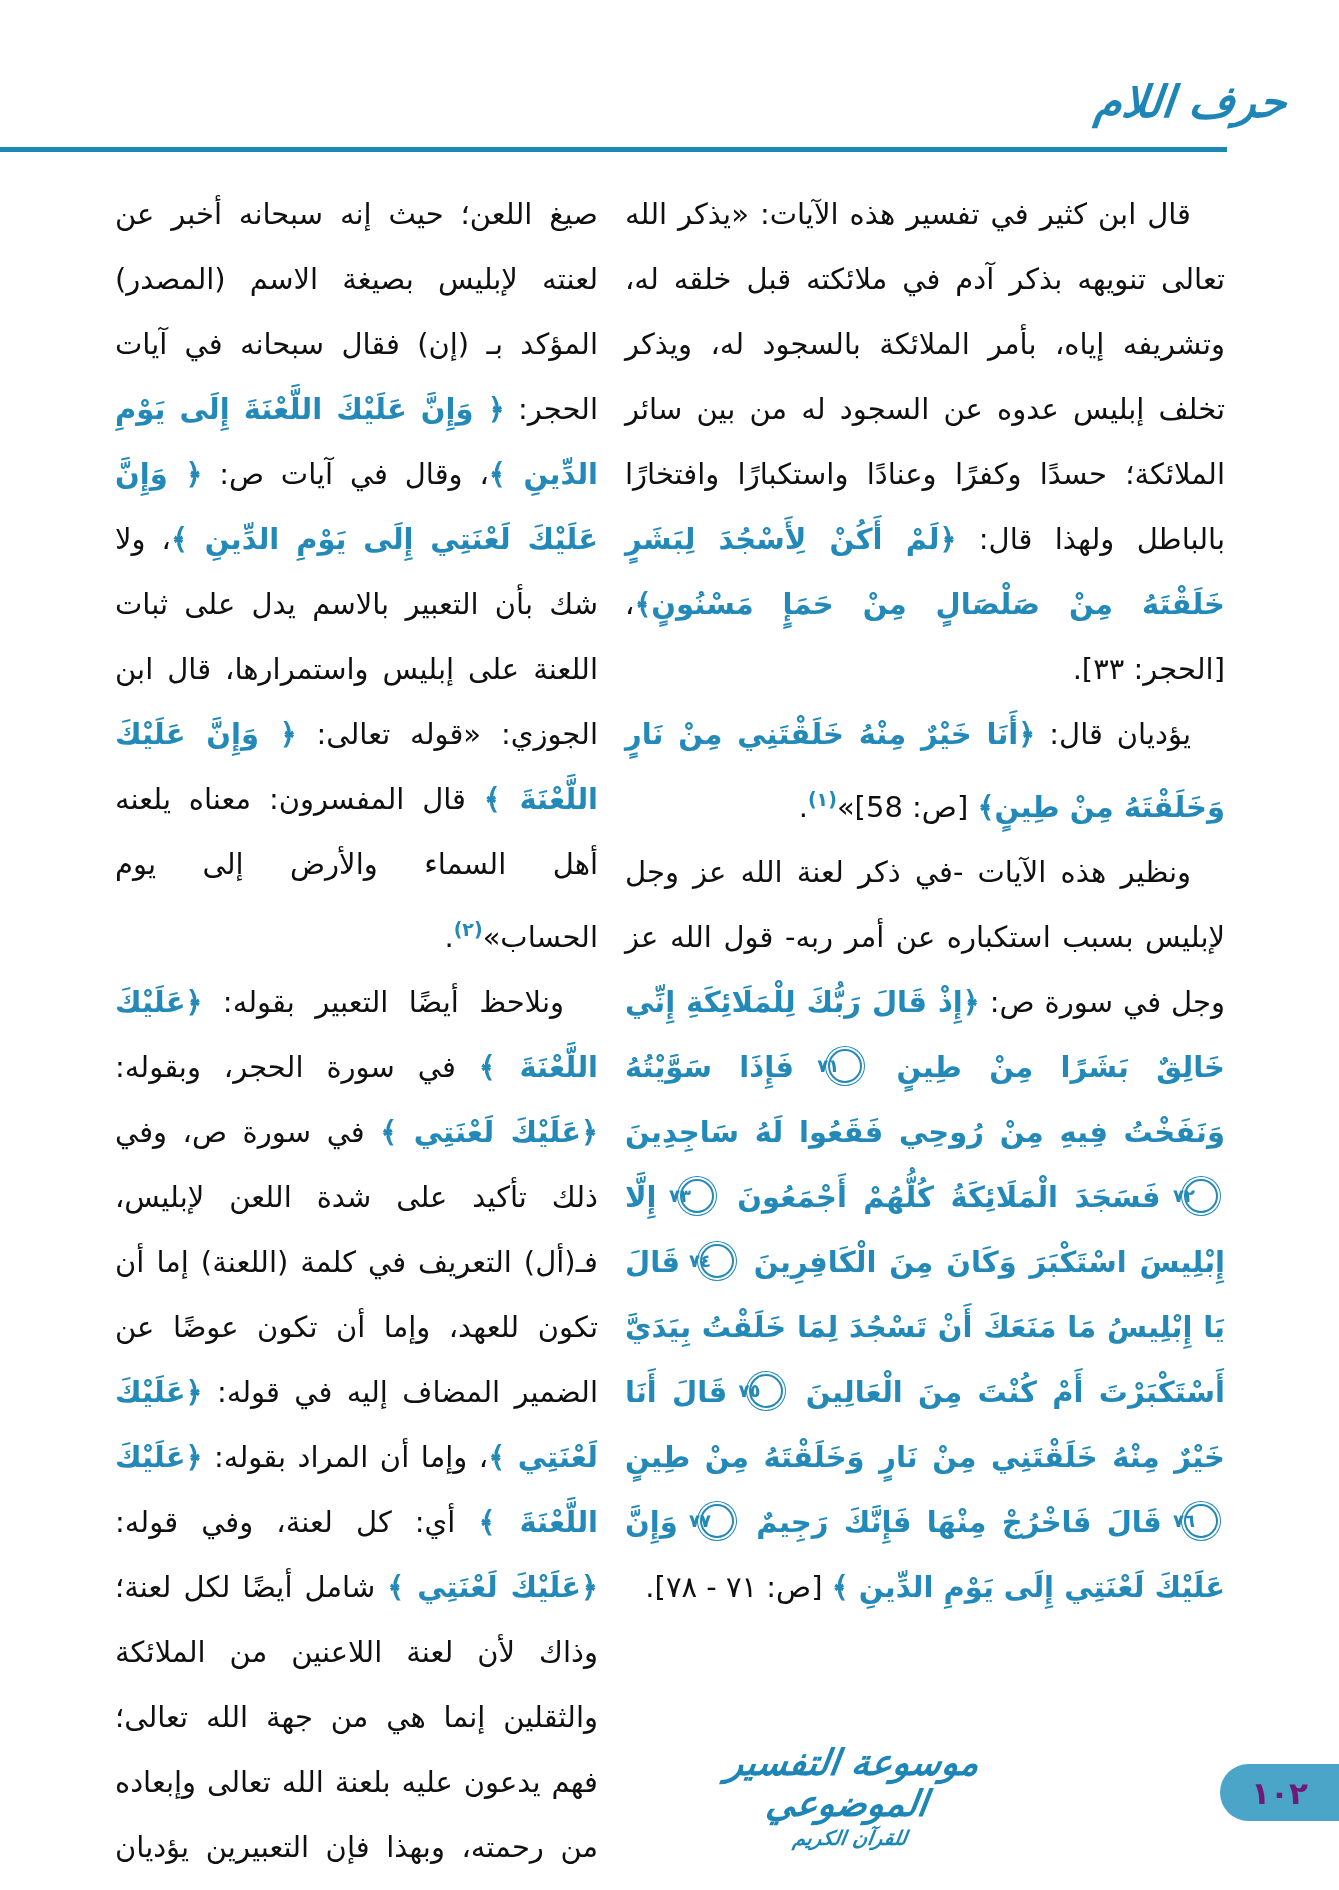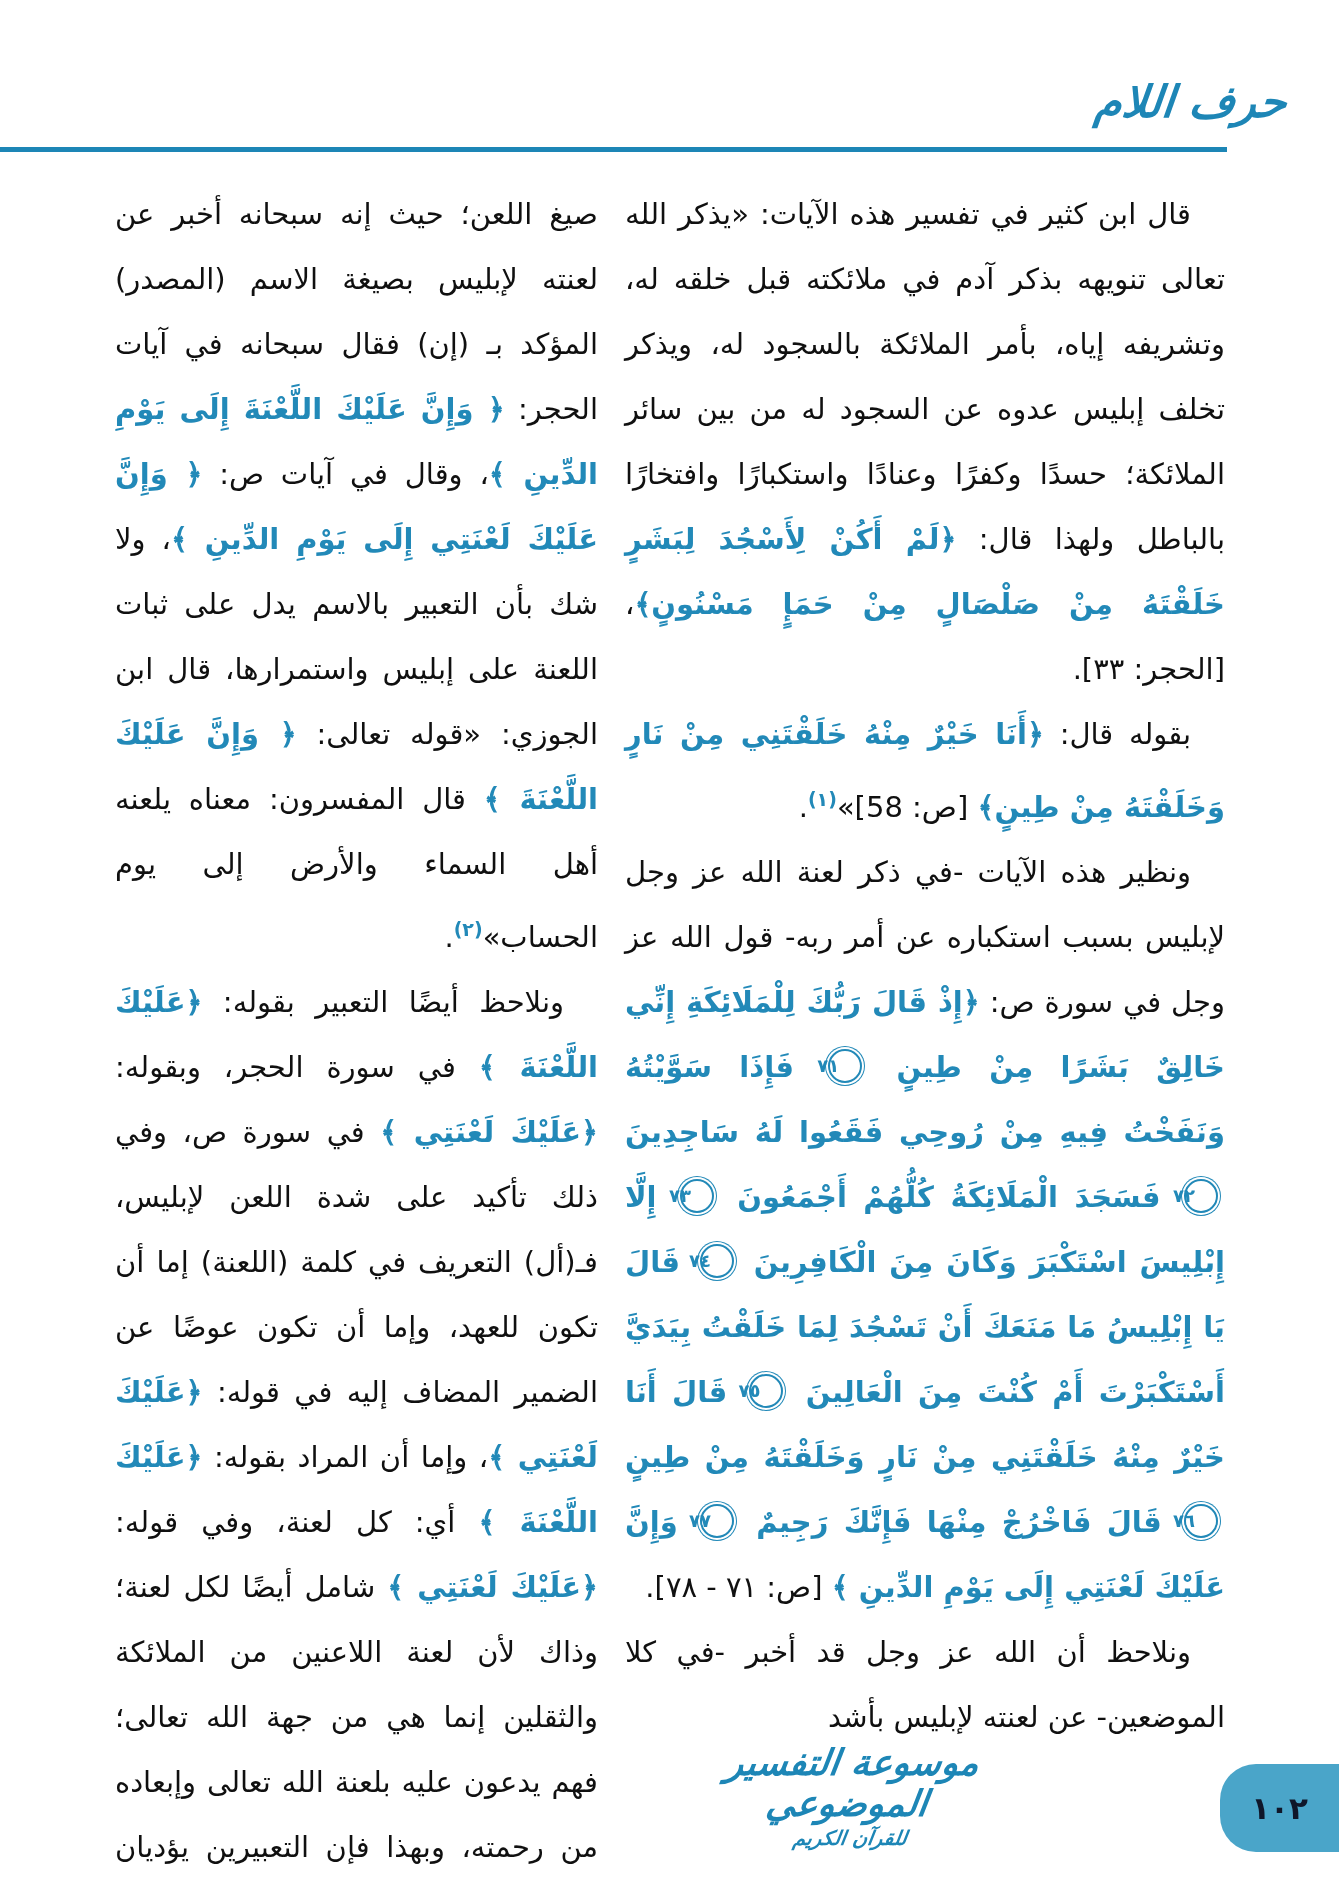--- a/index.html
+++ b/index.html
@@ -51,39 +51,38 @@
     color:var(--quran);font-size:19px;vertical-align:super;font-weight:bold;
   }
   
   .logo{
     position:absolute;top:1742px;left:655px;width:390px;text-align:center;
     color:var(--accent);font-weight:bold;font-style:italic;
   }
   .logo .l1{font-size:36px;transform:skewX(-8deg);letter-spacing:-1px;}
   .logo .l2{font-size:20px;margin-top:2px;transform:skewX(-8deg);}
   .page-badge{
-    position:absolute;top:1764px;right:0;width:119px;height:88px;
+    position:absolute;top:1764px;right:0;width:119px;height:57px;
     background:var(--badge);border-radius:36px 0 0 36px;
     display:flex;align-items:center;justify-content:center;
-    color:#0f172a;font-size:31px;font-weight:bold;letter-spacing:4px;
+    color:#701a75;font-size:31px;font-weight:bold;letter-spacing:4px;
   }
 </style>
 </head>
 <body>
 
 <div class="header-title">حرف اللام</div>
 <div class="header-rule"></div>
 
 <main class="columns">
   <section class="col col-right">
     <div class="col-body" id="col-right-body">
         <p class="para indent"><span class="body-text">قال ابن كثير في تفسير هذه الآيات: «يذكر الله تعالى تنويهه بذكر آدم في ملائكته قبل خلقه له، وتشريفه إياه، بأمر الملائكة بالسجود له، ويذكر تخلف إبليس عدوه عن السجود له من بين سائر الملائكة؛ حسدًا وكفرًا وعنادًا واستكبارًا وافتخارًا بالباطل ولهذا قال: </span><span class="quran">﴿لَمْ أَكُنْ لِأَسْجُدَ لِبَشَرٍ خَلَقْتَهُ مِنْ صَلْصَالٍ مِنْ حَمَإٍ مَسْنُونٍ﴾</span><span class="body-text">، [الحجر: ٣٣].</span></p>
-        <p class="para indent"><span class="body-text">بقوله قال: </span><span class="quran">﴿أَنَا خَيْرٌ مِنْهُ خَلَقْتَنِي مِنْ نَارٍ وَخَلَقْتَهُ مِنْ طِينٍ﴾</span><span class="body-text"> [ص: 58]»</span><span class="fnmark">(١)</span><span class="body-text">.</span></p>
+        <p class="para indent"><span class="body-text">يؤديان قال: </span><span class="quran">﴿أَنَا خَيْرٌ مِنْهُ خَلَقْتَنِي مِنْ نَارٍ وَخَلَقْتَهُ مِنْ طِينٍ﴾</span><span class="body-text"> [ص: 58]»</span><span class="fnmark">(١)</span><span class="body-text">.</span></p>
         <p class="para indent"><span class="body-text">ونظير هذه الآيات -في ذكر لعنة الله عز وجل لإبليس بسبب استكباره عن أمر ربه- قول الله عز وجل في سورة ص: </span><span class="quran">﴿إِذْ قَالَ رَبُّكَ لِلْمَلَائِكَةِ إِنِّي خَالِقٌ بَشَرًا مِنْ طِينٍ </span><span class="medallion">٧١</span><span class="quran"> فَإِذَا سَوَّيْتُهُ وَنَفَخْتُ فِيهِ مِنْ رُوحِي فَقَعُوا لَهُ سَاجِدِينَ </span><span class="medallion">٧٢</span><span class="quran"> فَسَجَدَ الْمَلَائِكَةُ كُلُّهُمْ أَجْمَعُونَ </span><span class="medallion">٧٣</span><span class="quran"> إِلَّا إِبْلِيسَ اسْتَكْبَرَ وَكَانَ مِنَ الْكَافِرِينَ </span><span class="medallion">٧٤</span><span class="quran"> قَالَ يَا إِبْلِيسُ مَا مَنَعَكَ أَنْ تَسْجُدَ لِمَا خَلَقْتُ بِيَدَيَّ أَسْتَكْبَرْتَ أَمْ كُنْتَ مِنَ الْعَالِينَ </span><span class="medallion">٧٥</span><span class="quran"> قَالَ أَنَا خَيْرٌ مِنْهُ خَلَقْتَنِي مِنْ نَارٍ وَخَلَقْتَهُ مِنْ طِينٍ </span><span class="medallion">٧٦</span><span class="quran"> قَالَ فَاخْرُجْ مِنْهَا فَإِنَّكَ رَجِيمٌ </span><span class="medallion">٧٧</span><span class="quran"> وَإِنَّ عَلَيْكَ لَعْنَتِي إِلَى يَوْمِ الدِّينِ ﴾</span><span class="body-text"> [ص: ٧١ - ٧٨].</span></p>
-        <p class="para indent"><span class="body-text">ونلاحظ أن الله عز وجل قد أخبر -في كلا الموضعين- عن لعنته لإبليس بأشد</span></p>
       </div>
 
   </section>
   <section class="col col-left">
     <div class="col-body" id="col-left-body">
         <p class="para"><span class="body-text">صيغ اللعن؛ حيث إنه سبحانه أخبر عن لعنته لإبليس بصيغة الاسم (المصدر) المؤكد بـ (إن) فقال سبحانه في آيات الحجر: </span><span class="quran">﴿ وَإِنَّ عَلَيْكَ اللَّعْنَةَ إِلَى يَوْمِ الدِّينِ ﴾</span><span class="body-text">، وقال في آيات ص: </span><span class="quran">﴿ وَإِنَّ عَلَيْكَ لَعْنَتِي إِلَى يَوْمِ الدِّينِ ﴾</span><span class="body-text">، ولا شك بأن التعبير بالاسم يدل على ثبات اللعنة على إبليس واستمرارها، قال ابن الجوزي: «قوله تعالى: </span><span class="quran">﴿ وَإِنَّ عَلَيْكَ اللَّعْنَةَ ﴾</span><span class="body-text"> قال المفسرون: معناه يلعنه أهل السماء والأرض إلى يوم الحساب»</span><span class="fnmark">(٢)</span><span class="body-text">.</span></p>
         <p class="para indent"><span class="body-text">ونلاحظ أيضًا التعبير بقوله: </span><span class="quran">﴿عَلَيْكَ اللَّعْنَةَ ﴾</span><span class="body-text"> في سورة الحجر، وبقوله: </span><span class="quran">﴿عَلَيْكَ لَعْنَتِي ﴾</span><span class="body-text"> في سورة ص، وفي ذلك تأكيد على شدة اللعن لإبليس، فـ(أل) التعريف في كلمة (اللعنة) إما أن تكون للعهد، وإما أن تكون عوضًا عن الضمير المضاف إليه في قوله: </span><span class="quran">﴿عَلَيْكَ لَعْنَتِي ﴾</span><span class="body-text">، وإما أن المراد بقوله: </span><span class="quran">﴿عَلَيْكَ اللَّعْنَةَ ﴾</span><span class="body-text"> أي: كل لعنة، وفي قوله: </span><span class="quran">﴿عَلَيْكَ لَعْنَتِي ﴾</span><span class="body-text"> شامل أيضًا لكل لعنة؛ وذاك لأن لعنة اللاعنين من الملائكة والثقلين إنما هي من جهة الله تعالى؛ فهم يدعون عليه بلعنة الله تعالى وإبعاده من رحمته، وبهذا فإن التعبيرين يؤديان نفس المعنى ويؤكد بعضها بعضًا</span></p>
       </div>
 
   </section>

